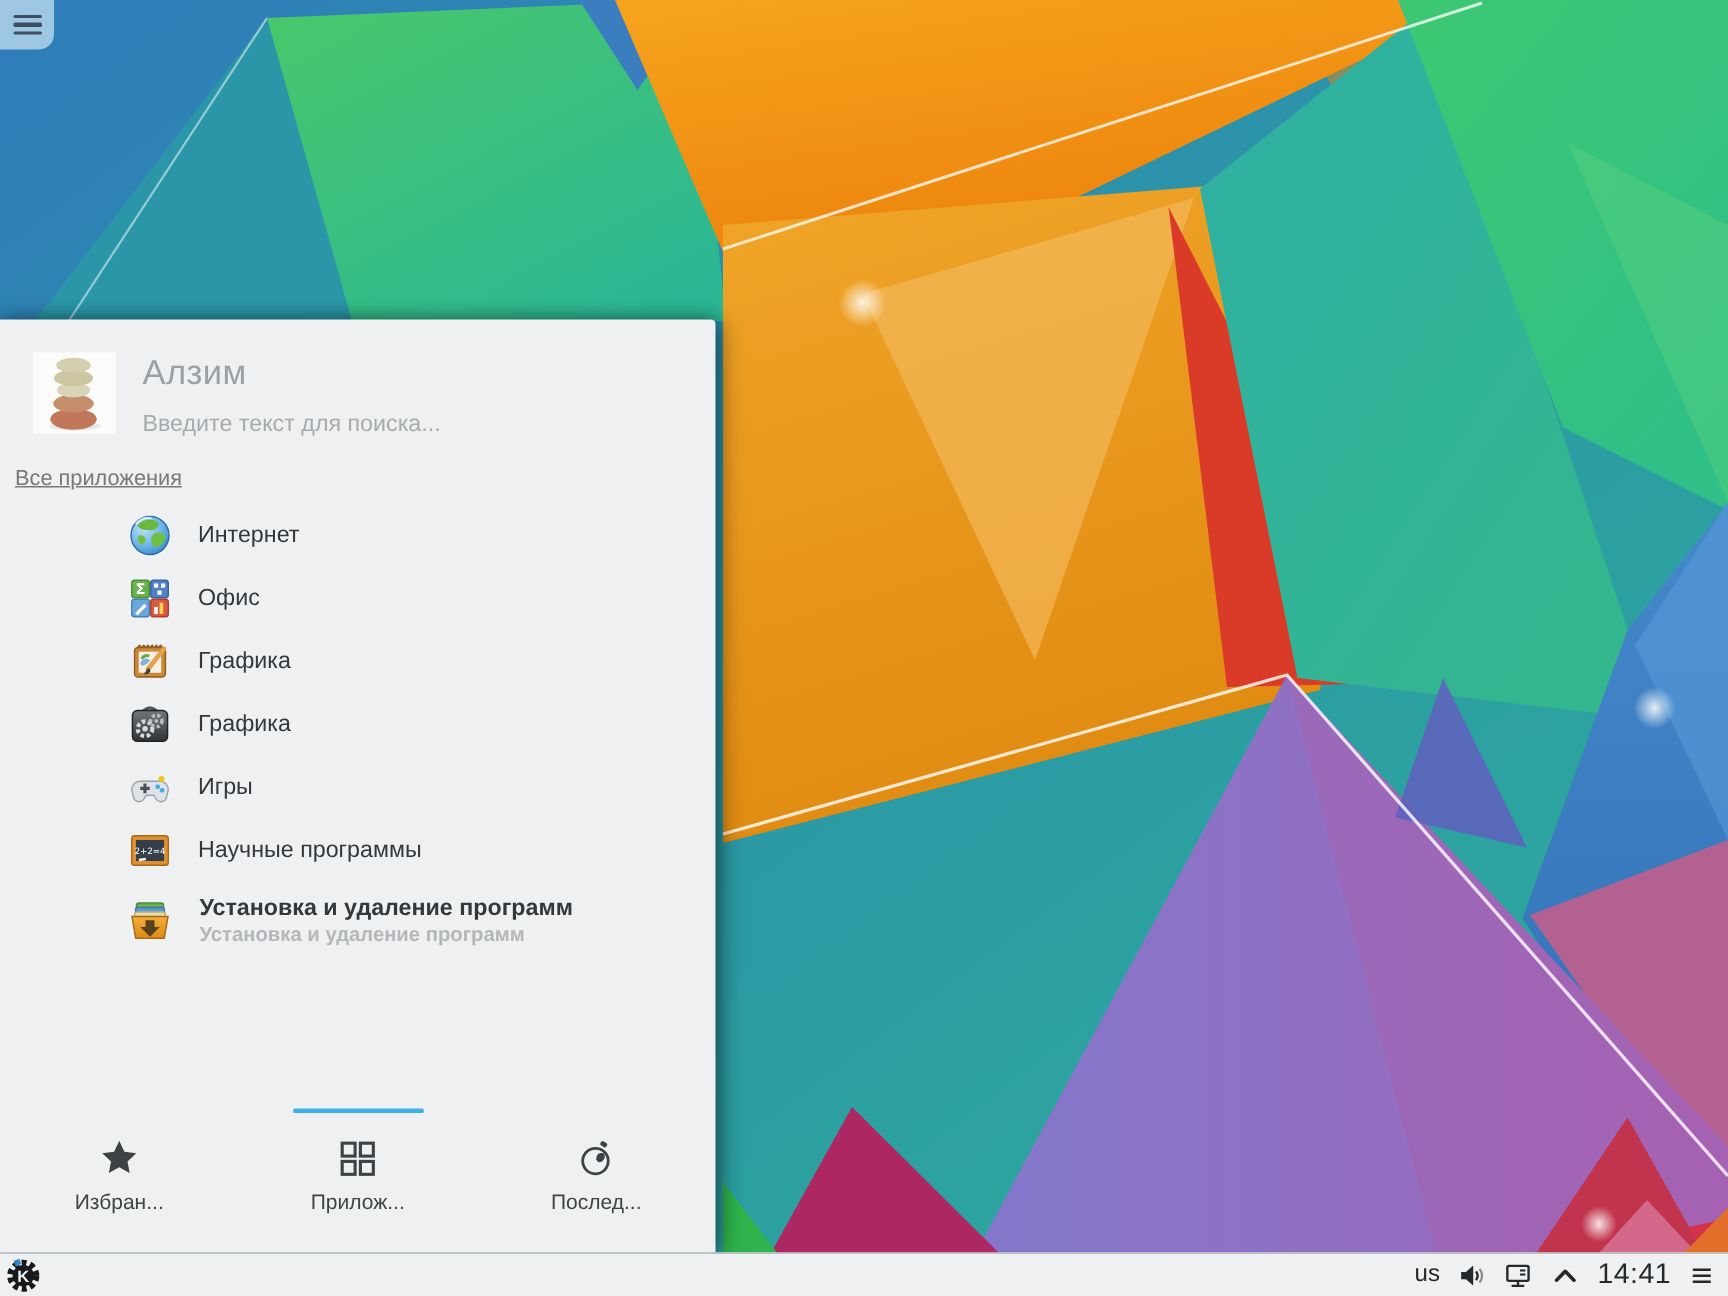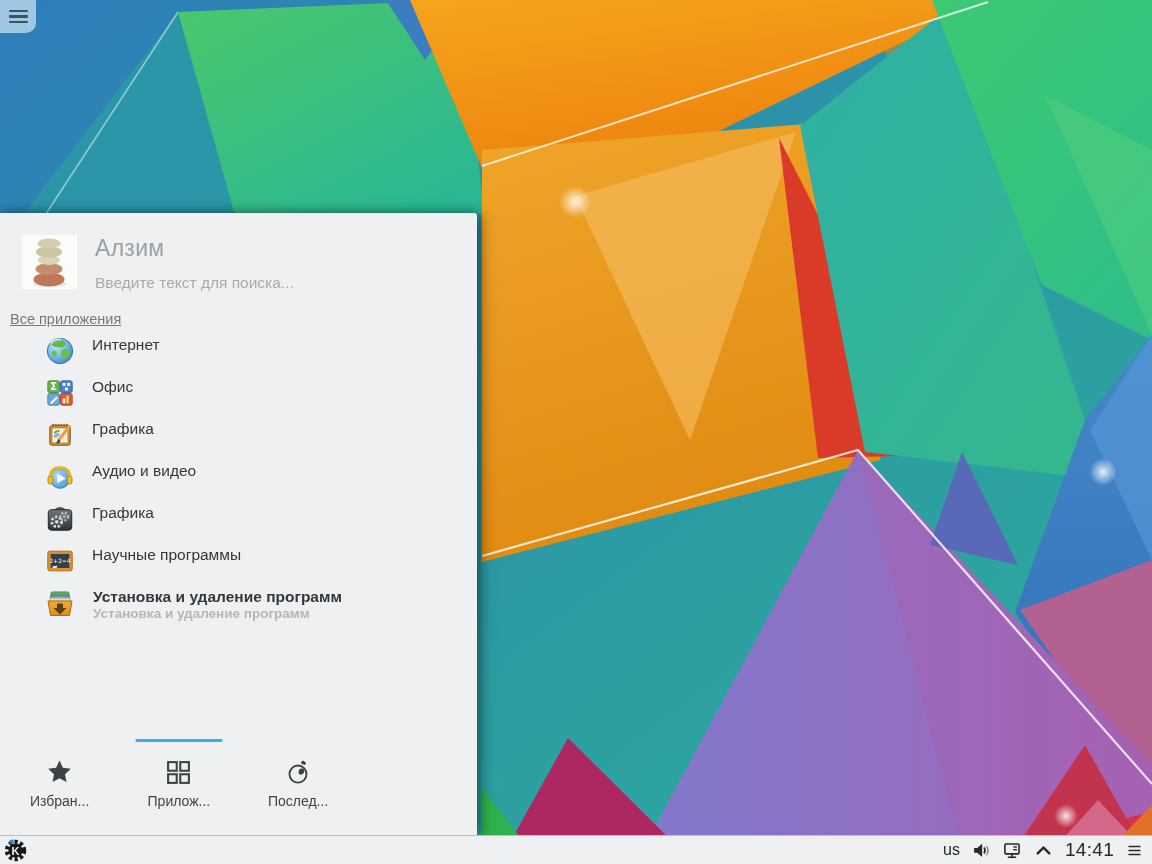--- a/index.html
+++ b/index.html
@@ -17,30 +17,30 @@
   
   .launcher { position:absolute; left:0; top:213px; width:477px; height:622px;
     background:#eff0f1; border-top-right-radius:3px;
     box-shadow:3px 3px 16px rgba(0,0,0,.45), 0 -2px 10px rgba(0,0,0,.22); }
   .avatar { position:absolute; left:22px; top:22px; width:55px; height:54px; background:#fbfbfa; cursor:pointer; }
   .user-name { position:absolute; left:95px; top:22px; font-size:23px; color:#9aa0a4; letter-spacing:.3px; }
   .search-field { position:absolute; left:95px; top:61px; width:330px; font-size:15.5px; color:#a7abad; cursor:text; }
   .breadcrumb { position:absolute; left:10px; top:98px; font-size:14.5px; color:#75797c; cursor:pointer;text-decoration:underline; }
 
   .items { position:absolute; left:0; top:123px; width:100%; }
-  .item { display:flex; height:42px; cursor:pointer; }
+  .item { display:flex; align-items:center; height:42px; cursor:pointer;padding-left:40px; }
   .item.tall { height:52px;font-weight:bold; }
   .item .ico { flex:0 0 auto; width:30px; height:30px; margin-left:45px; }
   .item.tall .ico { width:32px; height:32px; margin-left:44px; }
   .item .txt { margin-left:17px; }
   .item .lbl { font-size:15.5px; color:#33383c; line-height:1.15; }
   .item .sub { font-size:13.5px; color:#b4b7b9; line-height:1.2; }
 
   .tabbar { position:absolute; left:0; bottom:0; width:100%; height:97px;
-    display:grid; grid-template-columns:repeat(4,1fr); }
+    display:grid; grid-template-columns:repeat(3,1fr); }
   .tab { position:relative; display:flex; flex-direction:column; align-items:center; padding-top:21px; cursor:pointer; }
   .tab .t-ico { width:27px; height:27px; }
   .tab .t-lbl { margin-top:7px; font-size:14px; color:#3f4447; }
   .tab.active::before { content:""; position:absolute; top:1px; left:50%; transform:translateX(-50%);
     width:87px; height:3px; background:#3daee9; border-radius:1px; }
 
   
   .taskbar { position:absolute; left:0; bottom:0; width:100%; height:29px;
     background:#eef0f1; border-top:1px solid #bdc0c2; display:flex; align-items:center; }
   .kde-launcher { width:24px; height:24px; margin-left:3px; cursor:pointer; display:flex; align-items:center; justify-content:center; }
@@ -204,38 +204,20 @@
             <path d="M9,17 Q12,12 16,15 Q14,19 10,19 Z" fill="#7fb2e5"></path>
             <path d="M10,14 Q12,11 15.5,12" stroke="#6aaa4f" stroke-width="2" fill="none"></path>
             <path d="M7.5,6 q1,-3 2,0 M10.5,6 q1,-3 2,0 M13.5,6 q1,-3 2,0 M16.5,6 q1,-3 2,0 M19.5,6 q1,-3 2,0 M22.5,6 q1,-3 2,0" stroke="#8f5c1c" fill="none" stroke-width="1.2"></path>
             <path d="M26,7 L14.5,21.5" stroke="#e3a24a" stroke-width="3.4" stroke-linecap="round"></path>
             <path d="M14.8,20.5 l-3.2,4.5 q4.2,.6 4.8,-2.8 Z" fill="#3e3e3e"></path>
           </svg>
         </span>
         <span class="txt"><span class="lbl">Графика</span></span>
       </div>
 
-      <div class="item">
-        <span class="ico">
-          <svg viewBox="0 0 32 32" width="30" height="30">
-            <defs>
-                <radialGradient id="gmm" cx=".35" cy=".35" r=".85">
-              <stop offset="0" stop-color="#aadcf5"></stop>
-                  <stop offset="1" stop-color="#3e8fd0"></stop>
-                </radialGradient>
-              </defs>
-            <circle cx="16" cy="17.5" r="10.5" fill="url(#gmm)" stroke="#2e74b0"></circle>
-            <path d="M13,12.5 l9,5 -9,5 Z" fill="#fff"></path>
-            <path d="M5.5,17 Q5.5,6 16,6 Q26.5,6 26.5,17" stroke="#e8b31f" stroke-width="3.2" fill="none"></path>
-            <rect x="3.2" y="15" width="5" height="8.5" rx="2" fill="#f0bd25" stroke="#b9881a"></rect>
-            <rect x="23.8" y="15" width="5" height="8.5" rx="2" fill="#f0bd25" stroke="#b9881a"></rect>
-          </svg>
-        </span>
-        <span class="txt"><span class="lbl">Аудио и видео</span></span>
-      </div>
 
       <div class="item">
         <span class="ico">
           <svg viewBox="0 0 32 32" width="30" height="30">
             <defs>
                 <linearGradient id="gut" x1="0" y1="0" x2="0" y2="1">
               <stop offset="0" stop-color="#72777b"></stop>
                   <stop offset="1" stop-color="#2e3234"></stop>
                 </linearGradient>
               </defs>
@@ -243,20 +225,32 @@
             <rect x="3.5" y="6" width="25" height="22" rx="3.5" fill="url(#gut)" stroke="#1f2224"></rect>
             <circle cx="12.5" cy="19" r="5.2" fill="none" stroke="#d6d9db" stroke-width="3" stroke-dasharray="2.6 1.8"></circle>
             <circle cx="12.5" cy="19" r="2" fill="#d6d9db"></circle>
             <circle cx="20.5" cy="13.5" r="4" fill="none" stroke="#b9bdbf" stroke-width="2.6" stroke-dasharray="2.2 1.6"></circle>
             <circle cx="20.5" cy="13.5" r="1.5" fill="#b9bdbf"></circle>
           </svg>
         </span>
         <span class="txt"><span class="lbl">Графика</span></span>
       </div>
 
+      <div class="item">
+        <span class="ico">
+          <svg viewBox="0 0 32 32" width="30" height="30">
+            <path d="M9,11.5 h14 a6,6 0 0 1 6,6 l-1.3,5.5 a4,4 0 0 1 -7,1.6 L18.5,21.5 h-5 l-2.2,3.1 a4,4 0 0 1 -7,-1.6 L3,17.5 a6,6 0 0 1 6,-6 Z" fill="#dfe3e8" stroke="#9aa1a8"></path>
+            <path d="M9,15.5 h2.3 v-2.3 h2.2 v2.3 h2.3 v2.2 h-2.3 v2.3 h-2.2 v-2.3 H9 Z" fill="#4a5055"></path>
+            <circle cx="21.5" cy="15.5" r="1.7" fill="#3daee9"></circle>
+              <circle cx="24.6" cy="18" r="1.7" fill="#3daee9"></circle>
+            <circle cx="24.2" cy="10" r="2.1" fill="#f5c211"></circle>
+          </svg>
+        </span>
+        <span class="txt"><span class="lbl">Игры</span></span>
+      </div>
 
       <div class="item">
         <span class="ico">
           <svg viewBox="0 0 32 32" width="30" height="30">
             <rect x="3" y="5.5" width="26" height="21" rx="2" fill="#e0912f" stroke="#a96817"></rect>
             <rect x="6" y="8.5" width="20" height="15" fill="#33404a"></rect>
             <text x="16" y="18.3" font-size="6.2" fill="#fff" text-anchor="middle" font-family="DejaVu Sans">2+2=4</text>
             <rect x="8" y="21.6" width="5" height="1.8" fill="#fff" transform="rotate(-8 10 22)"></rect>
           </svg>
         </span>

